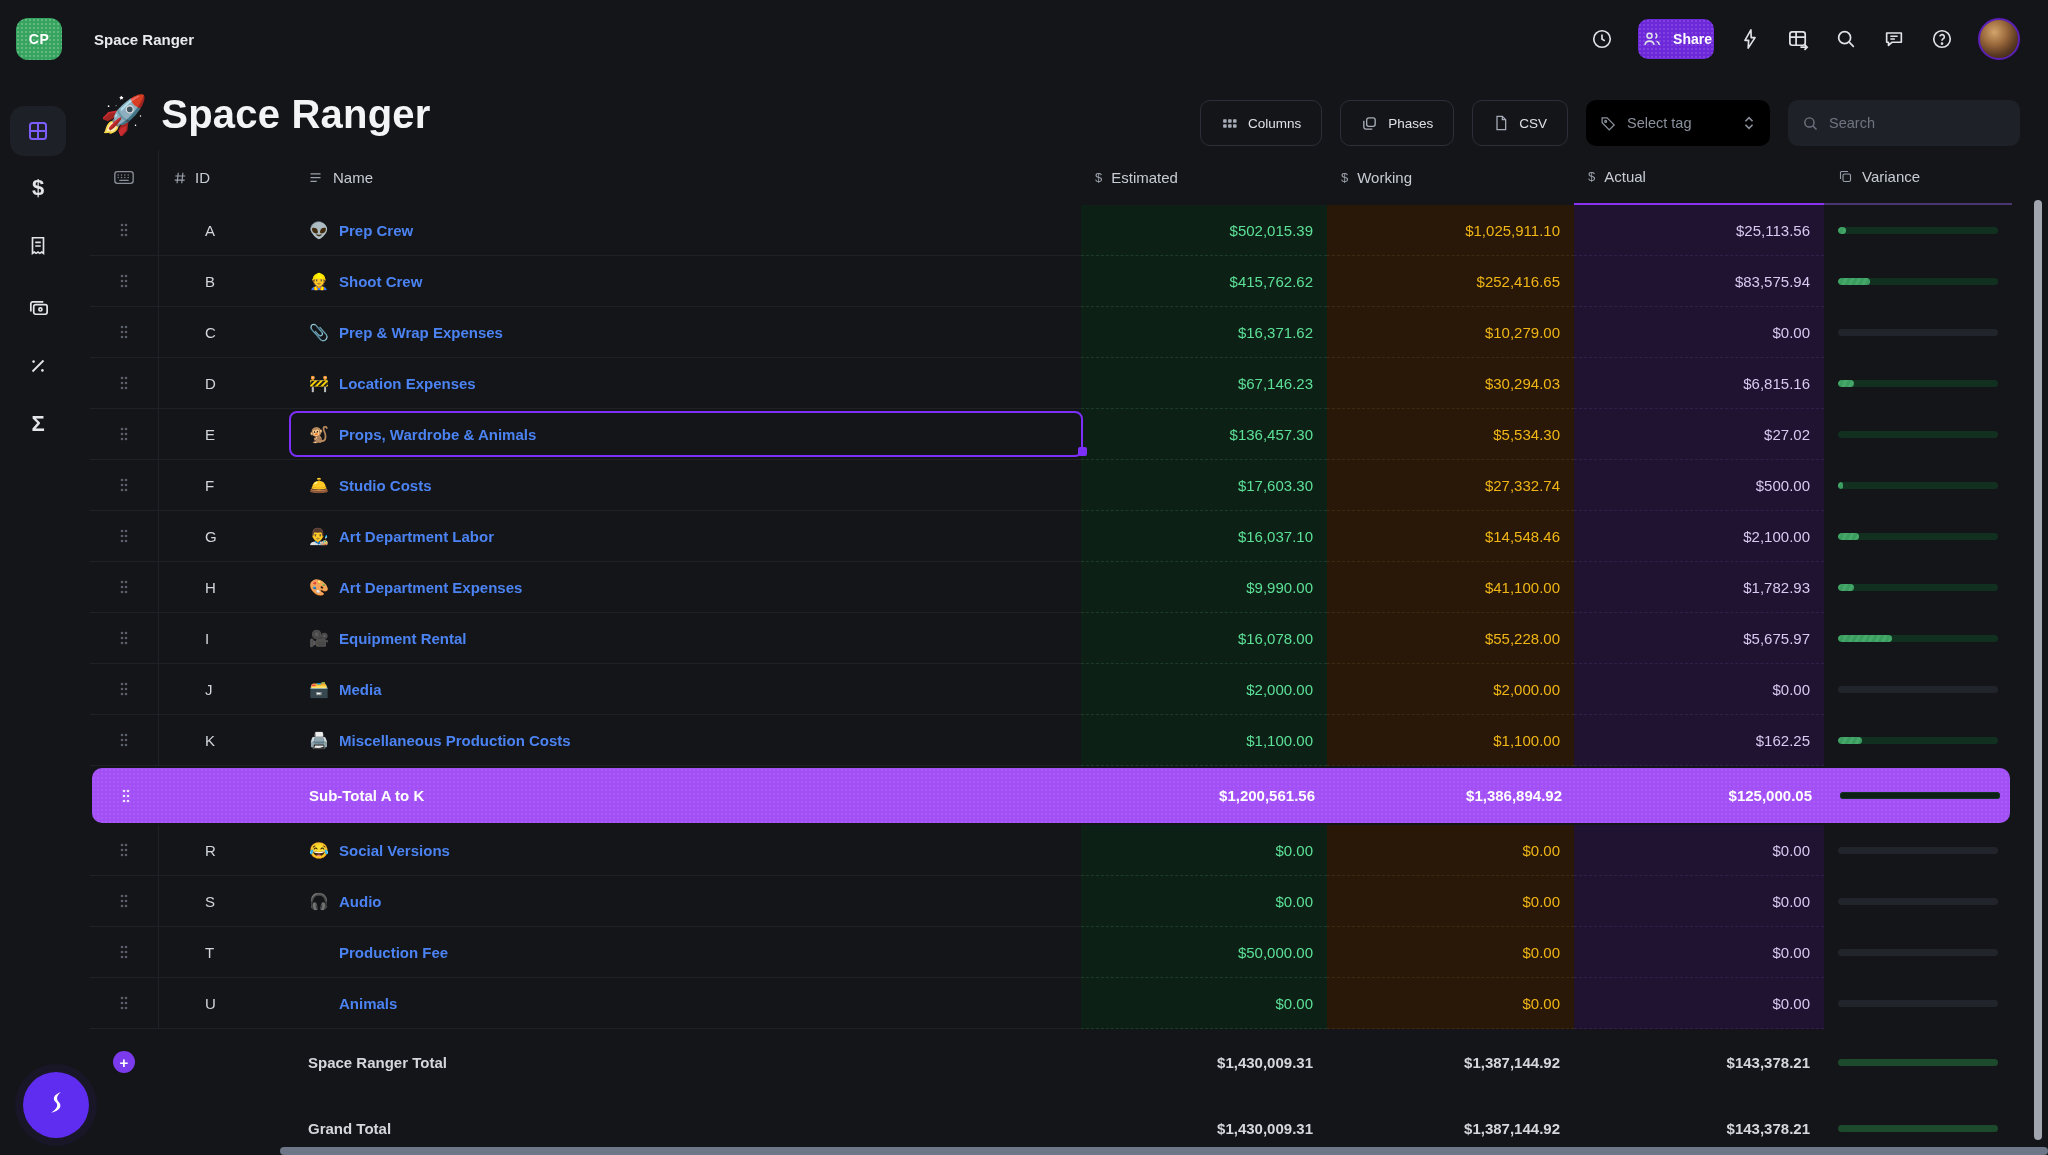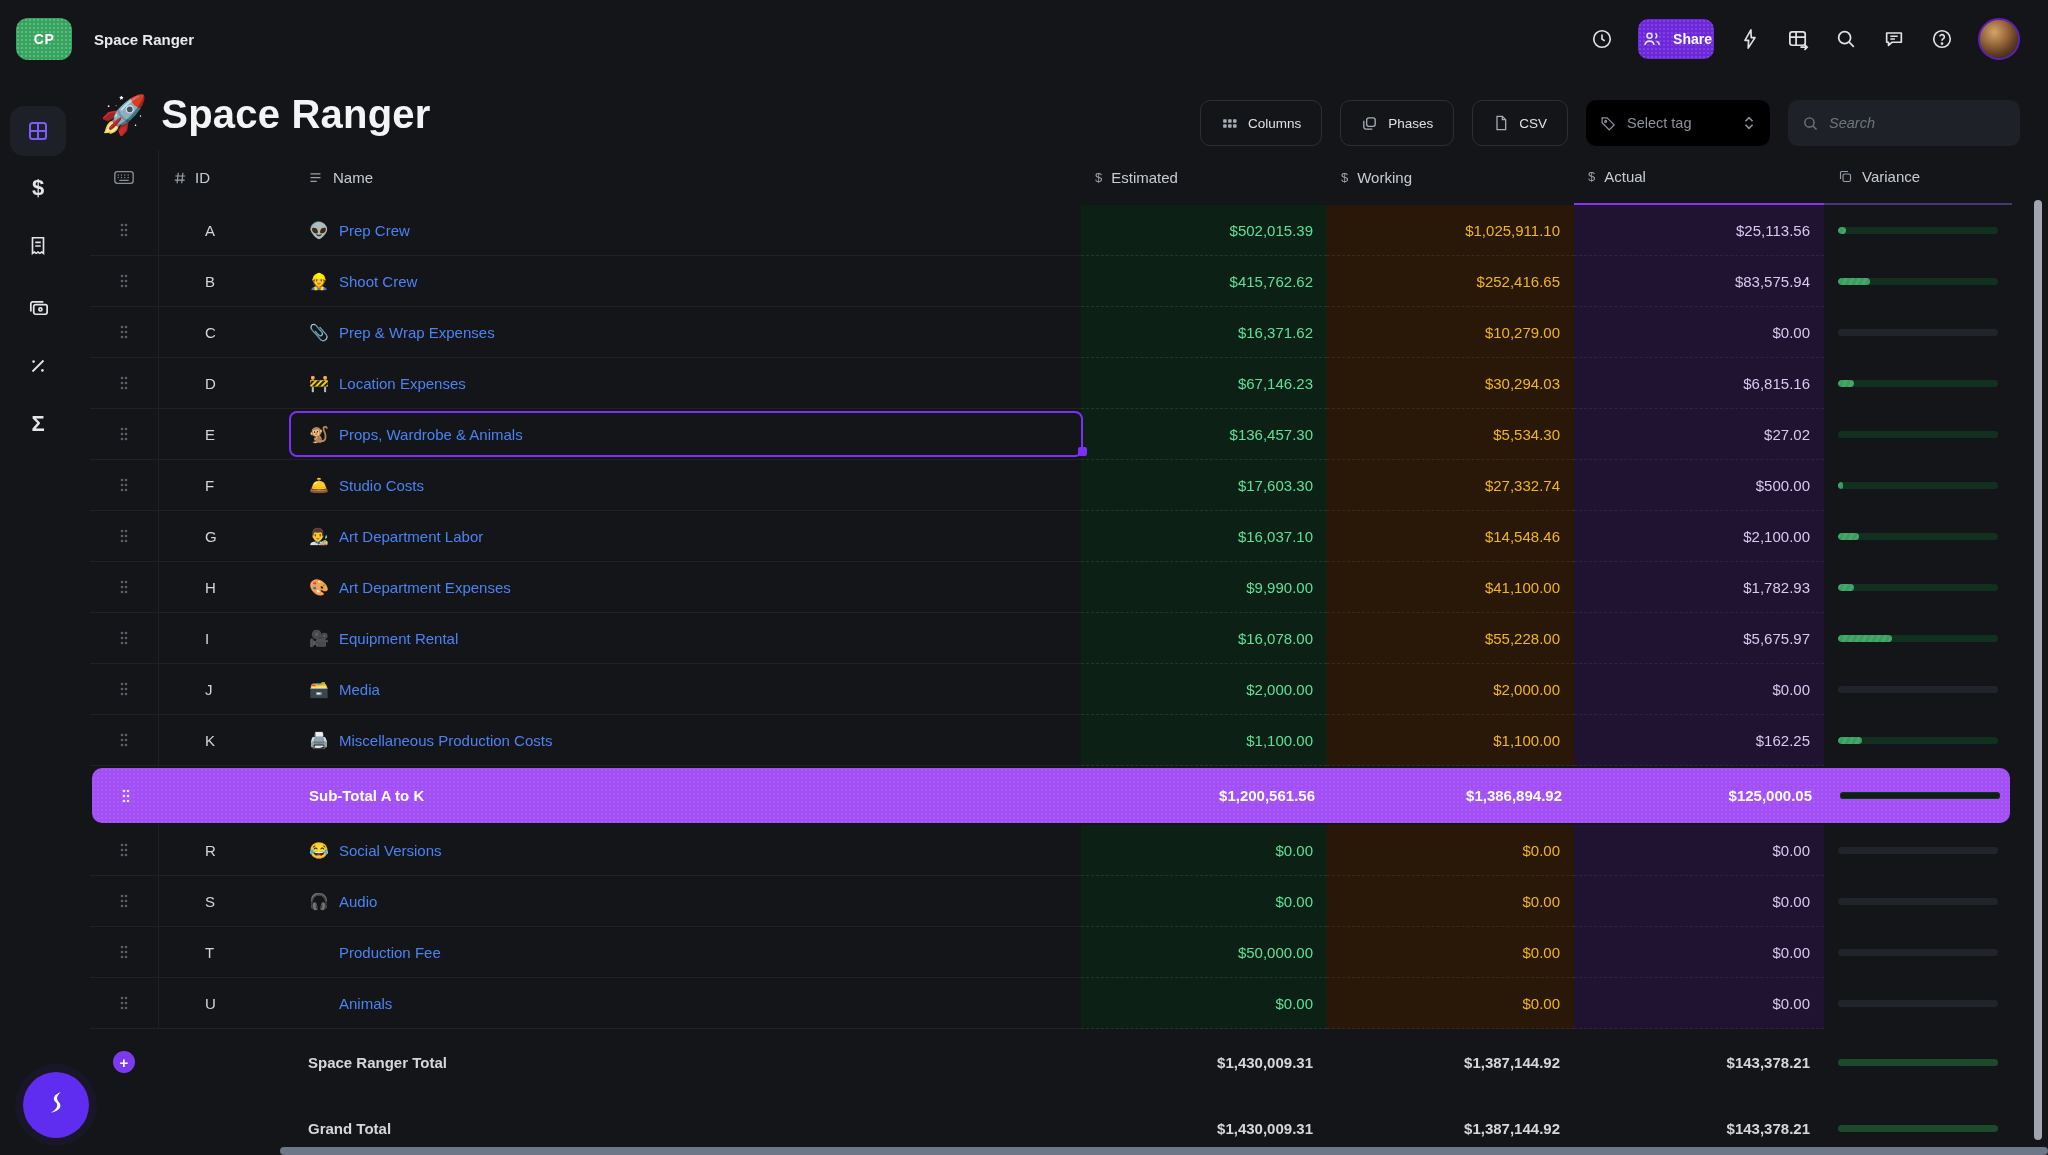--- a/index.html
+++ b/index.html
@@ -8,21 +8,21 @@
     background:#141519;
     font-family:"Liberation Sans", sans-serif;
     color:#e5e7eb;
     position:relative;
   }
   svg { display:block; }
 
   
   .topbar { position:absolute; left:0; top:0; width:2048px; height:78px; display:flex; align-items:center; }
   .ws-badge {
-    position:absolute; left:16px; top:18px; width:56px; height:42px; border-radius:12px;
+    position:absolute; left:16px; top:18px; width:46px; height:42px; border-radius:12px;
     background:#36a45f;
     background-image:radial-gradient(rgba(255,255,255,.22) 1px, transparent 1px);
     background-size:4px 4px;
     color:#fff; font-weight:bold; font-size:14px;
     display:flex; align-items:center; justify-content:center; letter-spacing:.5px;
   }
   .ws-title { position:absolute; left:94px; top:0; height:78px; display:flex; align-items:center;
     font-size:15px; font-weight:bold; color:#e8eaee; }
   .top-icons { position:absolute; right:0; top:0; height:78px; display:flex; align-items:center; gap:24px; padding-right:28px; }
   .tico { width:24px; height:24px; display:flex; align-items:center; justify-content:center; color:#dfe2e7; }
@@ -50,41 +50,41 @@
 
   .toolbar { position:absolute; right:28px; top:100px; display:flex; align-items:center; gap:18px; }
   .tbtn {
     height:46px; padding:0 20px; border:1px solid #2c2f38; border-radius:10px;
     display:flex; align-items:center; gap:10px; color:#dde0e5; font-size:13.5px; cursor:pointer; background:transparent;text-align:right;
   }
   .tbtn svg { color:#a7adb8; }
   .select-tag { height:46px; width:184px; border-radius:10px; background:#000000; display:flex; align-items:center; gap:10px; padding:0 14px; color:#8b919c; font-size:14.5px; cursor:pointer; }
   .select-tag .grow { flex:1; }
   .search-box { height:46px; width:232px; border-radius:10px; background:#1e2127; display:flex; align-items:center; gap:10px; padding:0 14px; }
-  .search-box input { background:transparent; border:none; outline:none; color:#eab308; font-size:14.5px; width:160px; font-family:"Liberation Sans", sans-serif;font-style:italic; }
+  .search-box input { background:transparent; border:none; outline:none; color:#eab308; font-size:14.5px; width:160px; font-family:"Liberation Sans", sans-serif; }
   .search-box input::placeholder { color:#6f7580; }
 
   
   .table { position:absolute; left:90px; top:150px; width:1922px; }
   .grid { display:grid; grid-template-columns:68px 132px 791px 246px 247px 250px 188px; align-items:stretch; }
   .cell { display:flex; align-items:center; font-size:15px; }
 
   .thead { height:55px; color:#c7ccd4; font-size:13.5px; }
   .thead .cell { gap:9px; color:#c7ccd4; }
   .thead .gutter { justify-content:center; color:#8a8f99; }
   .thead .idc { padding-left:14px; gap:8px; }
   .thead .hdol { color:#9aa0ab; font-size:13px; }
   .thead .hact2 { border-bottom:2px solid #8b31f0; }
   .thead .hvar2 { border-bottom:2px solid #4a3670; }
 
   .trow { height:51px; }
   .gutter { justify-content:center; }
   .idc { padding-left:46px; color:#d2d6dc; border-left:1px solid #1f2126; }
   .namec { padding-left:18px; gap:9px; position:relative; }
-  .name-link { color:#4b83f2; cursor:pointer; }
+  .name-link { color:#4b83f2; cursor:pointer;font-weight:bold; }
   .emo { font-size:16px; width:22px; text-align:center; }
   .row-sep .gutter, .row-sep .idc, .row-sep .namec { border-bottom:1px solid #1f2126; }
 
   .money { justify-content:flex-end; padding-right:14px; font-variant-numeric:tabular-nums; }
   .est  { background:#0d2015; color:#5ce097; border-bottom:1px dashed #1d3b28; }
   .work { background:#291808; color:#f0b617; border-bottom:1px dashed #3d2a12; }
   .act  { background:#201231; color:#d9c9f1; border-bottom:1px dashed #322048; }
 
   .varc { padding-left:14px; }
   .bar { width:160px; height:7px; border-radius:4px; position:relative; overflow:hidden; }

